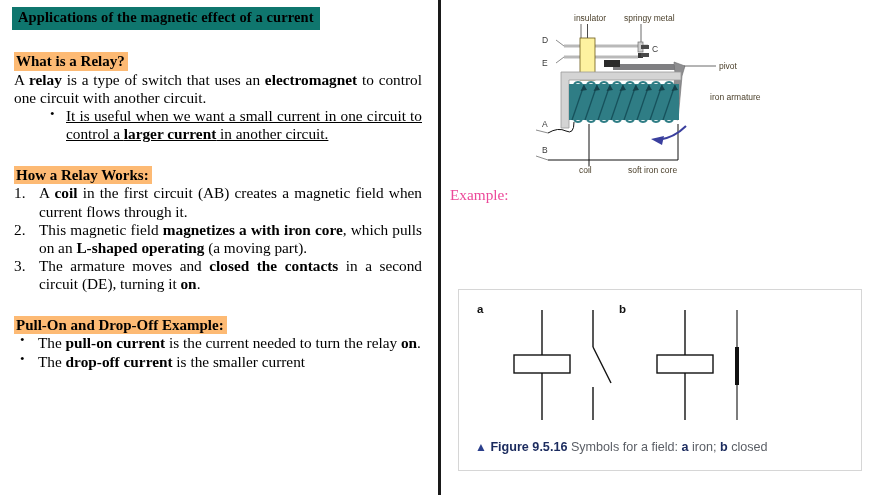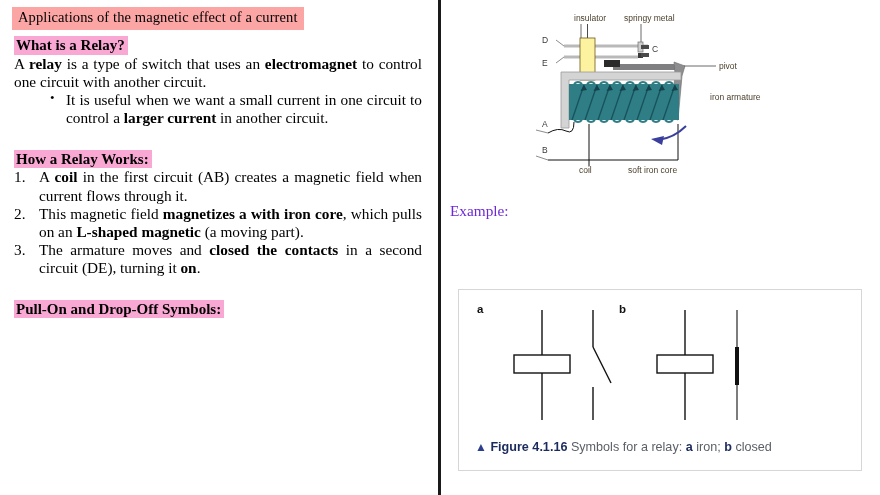--- a/index.html
+++ b/index.html
@@ -19,33 +19,33 @@
     padding:0;
     box-sizing:border-box;
     overflow:hidden;
   }
   .divider{
     position:absolute;left:438px;top:0;width:3px;height:495px;
     background:#1a1a1a;
   }
   .title-bar{
     display:inline-block;
-    background:#fca5a5;
+    background:#0f766e;
     color:#000000;
-    font-weight:normal;
+    font-weight:bold;
     font-size:14.5px;
     letter-spacing:.1px;
     padding:3px 6px 4px 6px;
-    margin:7px 0 0 12px;
+    margin:7px 0 16px 12px;
     line-height:1.1;
     white-space:nowrap;
   }
   .subhead{
     display:inline-block;
-    background:#f9a8d4;
+    background:#fdba74;
     color:#000000;
     font-weight:bold;
     font-size:15px;
     line-height:1.12;
     padding:1px 3px 1px 2px;
     margin:0;
   }
   .sub-wrap{margin:6px 0 0 14px;}
   .sub-wrap.tight{}
   .para{
@@ -62,21 +62,21 @@
     list-style:none;
     font-size:15.3px;
     line-height:1.19;
   }
   ul.bullets li,ol.steps li{
     position:relative;
     text-align:justify;
     margin:0 0 0 0;
   }
   
-  ul.indent li{padding-left:52px;}
+  ul.indent li{padding-left:52px;text-decoration:underline;}
   ul.indent li:before{
     content:"\2022";
     position:absolute;left:36px;top:-1px;font-size:13px;
   }
   
   ol.steps li{padding-left:25px;}
   ol.steps li .num{
     position:absolute;left:0;top:0;width:22px;
     text-align:left;
   }
@@ -88,24 +88,24 @@
   }
   .gap-md{height:16px;}
 
   
   .right-col{
     width:442px;height:420px;position:relative;box-sizing:border-box;
   }
   .fig-relay{position:relative;width:442px;height:186px;}
   .fig-relay svg{position:absolute;left:0;top:0;}
   .example-block{
-    margin:16px 14px 0 12px;
+    margin:0 14px 0 12px;
     font-size:15.3px;
     line-height:1.2;
-    color:#6d28d9;
+    color:#ec4899;
   }
   .example-block .just{text-align:justify;}
   .sym-box{
     position:absolute;
     left:458px;top:289px;
     width:404px;height:182px;
     border:1px solid #d6d6d6;
     background:#ffffff;
     box-sizing:border-box;
   }
@@ -145,33 +145,37 @@
 
     <div class="sub-wrap tight">
       <span class="subhead">How a Relay Works:</span>
     </div>
 
     <ol class="steps">
       <li>
         <span class="num">1.</span><span>A <b>coil</b> in the first circuit (AB) creates a magnetic field when current flows through it.</span>
       </li>
       <li>
-        <span class="num">2.</span><span>This magnetic field <b>magnetizes a with iron core</b>, which pulls on an <b>L-shaped magnetic</b> (a moving part).</span>
+        <span class="num">2.</span><span>This magnetic field <b>magnetizes a with iron core</b>, which pulls on an <b>L-shaped operating</b> (a moving part).</span>
       </li>
       <li>
         <span class="num">3.</span><span>The armature moves and <b>closed the contacts</b> in a second circuit (DE), turning it <b>on</b>.</span>
       </li>
     </ol>
 
     <div class="gap-md"></div>
 
     <div class="sub-wrap tight">
-      <span class="subhead">Pull-On and Drop-Off Symbols:</span>
-    </div>
-
+      <span class="subhead">Pull-On and Drop-Off Example:</span>
+    </div>
+
+    <ul class="bullets plain">
+      <li>The <b>pull-on current</b> is the current needed to turn the relay <b>on</b>.</li>
+      <li>The <b>drop-off current</b> is the smaller current</li>
+    </ul>
   </div>
 
   <div class="divider"></div>
 
   <div class="right-col">
 
     <div class="fig-relay">
       <svg width="442" height="186" viewBox="0 0 442 186">
 
         <line x1="143" y1="24" x2="143" y2="42" stroke="#6b6b6b" stroke-width="1"></line>
@@ -291,22 +295,22 @@
       <rect x="198" y="65" width="56" height="18" fill="#fff" stroke="#111" stroke-width="1.4"></rect>
       <line x1="278" y1="20" x2="278" y2="130" stroke="#111" stroke-width="1.1"></line>
       <rect x="276" y="57" width="4" height="38" fill="#111"></rect>
 
       <text x="18" y="23" font-family="Liberation Sans, sans-serif" font-size="11.5" font-weight="bold" fill="#111">a</text>
       <text x="160" y="23" font-family="Liberation Sans, sans-serif" font-size="11.5" font-weight="bold" fill="#111">b</text>
     </svg>
 
     <div class="cap cap-sym">
       <span class="tri">▲</span>
-      <b>Figure 4.1.16</b>
-      <span>Symbols for a relay:</span>
+      <b>Figure 9.5.16</b>
+      <span>Symbols for a field:</span>
       <b>a</b>
       <span>iron;</span>
       <b>b</b>
       <span>closed</span>
     </div>
   </div>
 
 </div>
 
 </body></html>

